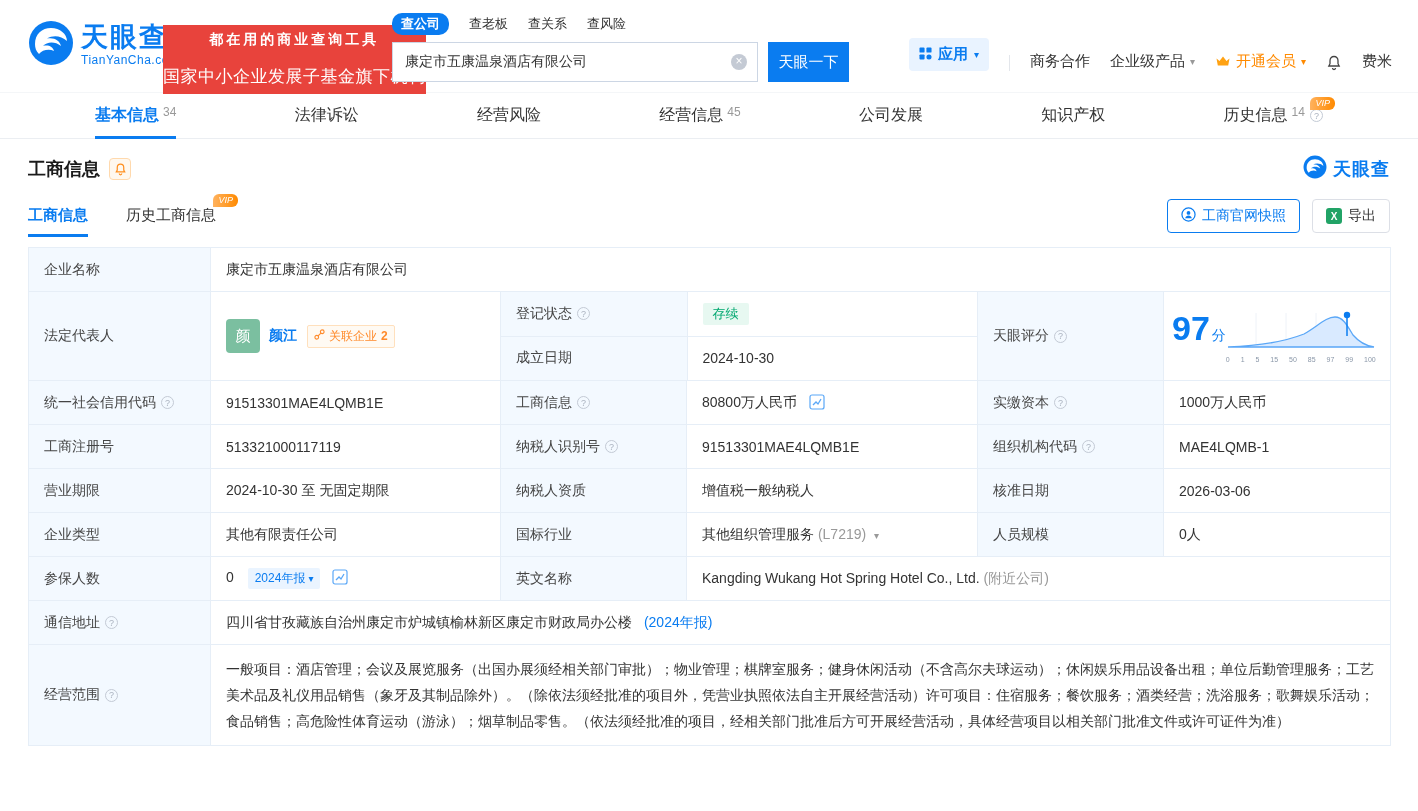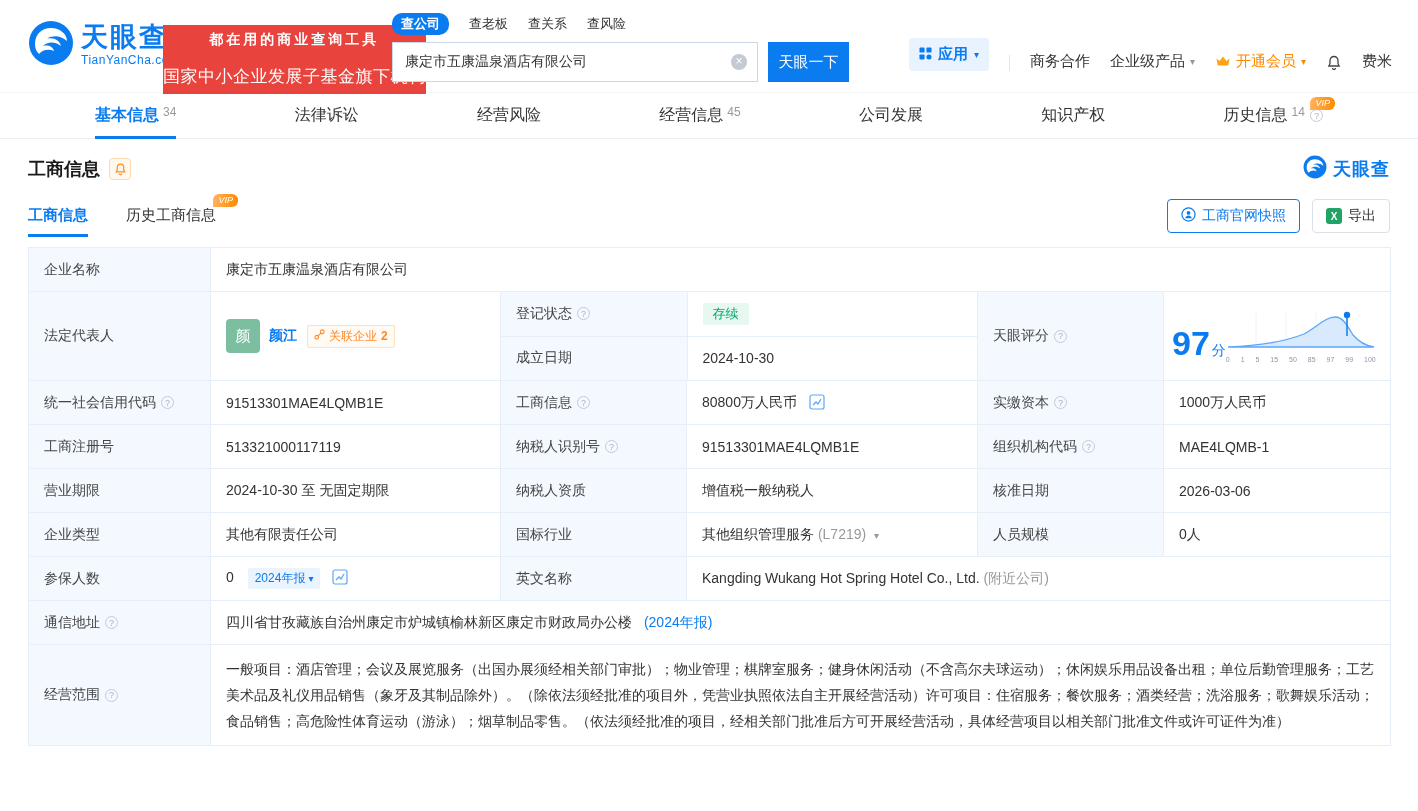--- a/index.html
+++ b/index.html
@@ -84,21 +84,21 @@
   .legal-wrap{display:flex;align-items:center}
   .avatar{width:34px;height:34px;border-radius:4px;background:#7bbfa0;color:#fff;font-size:15px;display:inline-flex;align-items:center;justify-content:center;margin-right:9px;cursor:pointer}
   .rel-badge{display:inline-flex;align-items:center;gap:4px;border:1px solid #ffe0bd;background:#fffaf3;color:#ff8a2b;font-size:12px;padding:2px 6px;border-radius:2px;margin-left:10px;cursor:pointer}
   .status-badge{display:inline-block;background:#e7f8f1;color:#00a870;font-size:13px;padding:2px 10px;border-radius:2px}
   .chip-report{display:inline-flex;align-items:center;gap:3px;color:#0a7cf0;background:#eaf4ff;font-size:12px;padding:2px 7px;border-radius:2px;margin-left:10px;cursor:pointer}
   .mini-icon{display:inline-flex;vertical-align:-3px;margin-left:8px;cursor:pointer}
   .ind-chev{color:#999;font-size:10px;margin-left:4px;cursor:pointer}
   .ind-chev::before{content:"▾"}
 
   .score-cell{padding:0 8px !important}
-  .score-flex{display:flex;align-items:flex-end;}
+  .score-flex{display:flex;align-items:flex-start;}
   .score-num{font-size:34px;font-weight:bold;color:#0a7cf0}
   .score-fen{font-size:14px;color:#0a7cf0;margin-left:2px}
   .chart-box{width:152px}
   .axis{display:flex;justify-content:space-between;font-size:7px;color:#8a97a8;width:150px;line-height:1}
   .scope-cell{line-height:26px;padding:11px 15px !important;height:auto !important}
 </style>
 </head>
 <body>
 
 <header class="topbar">

